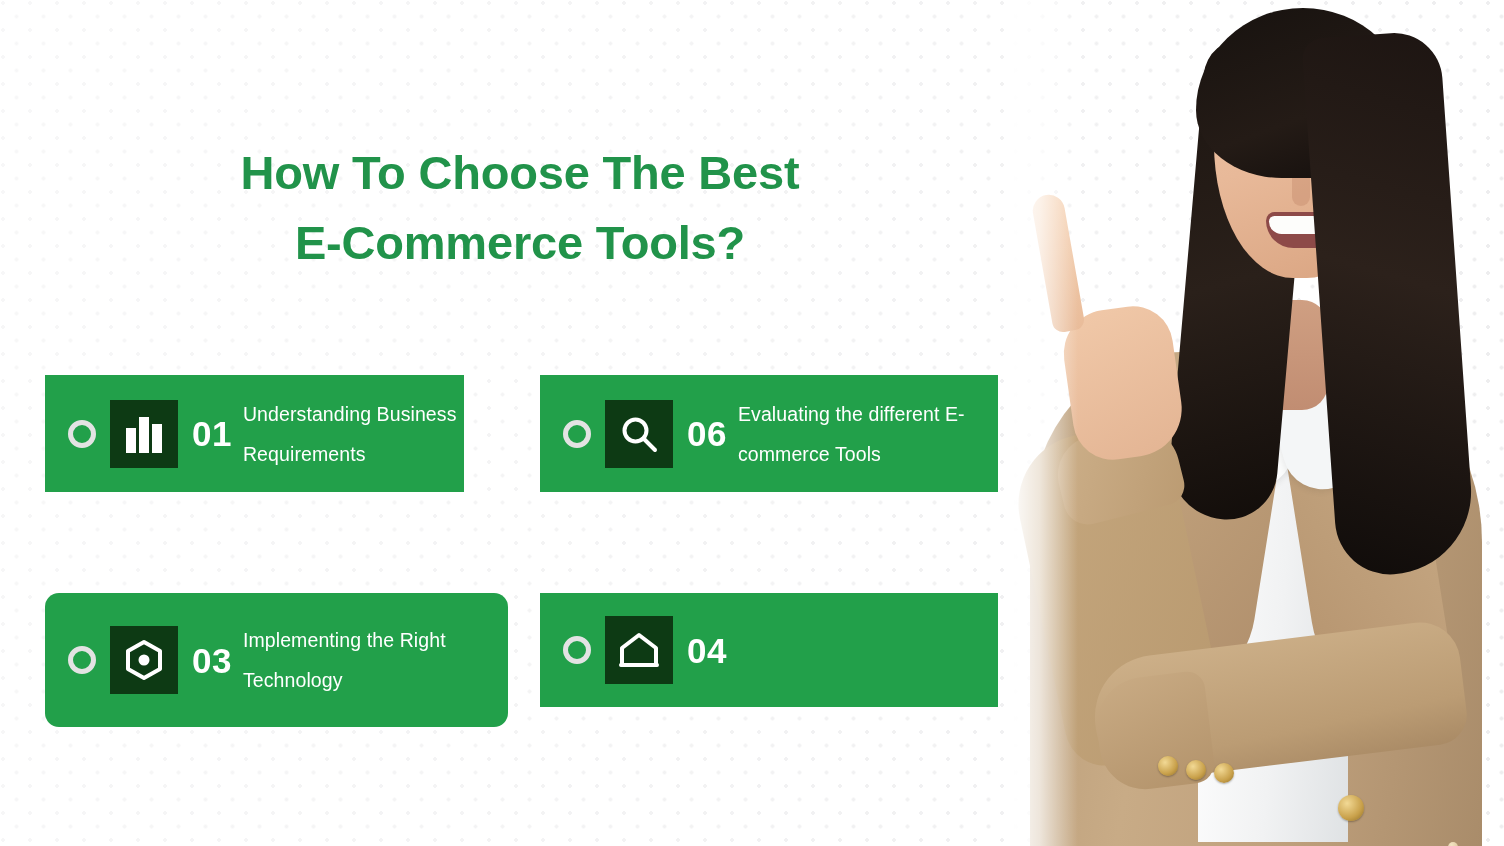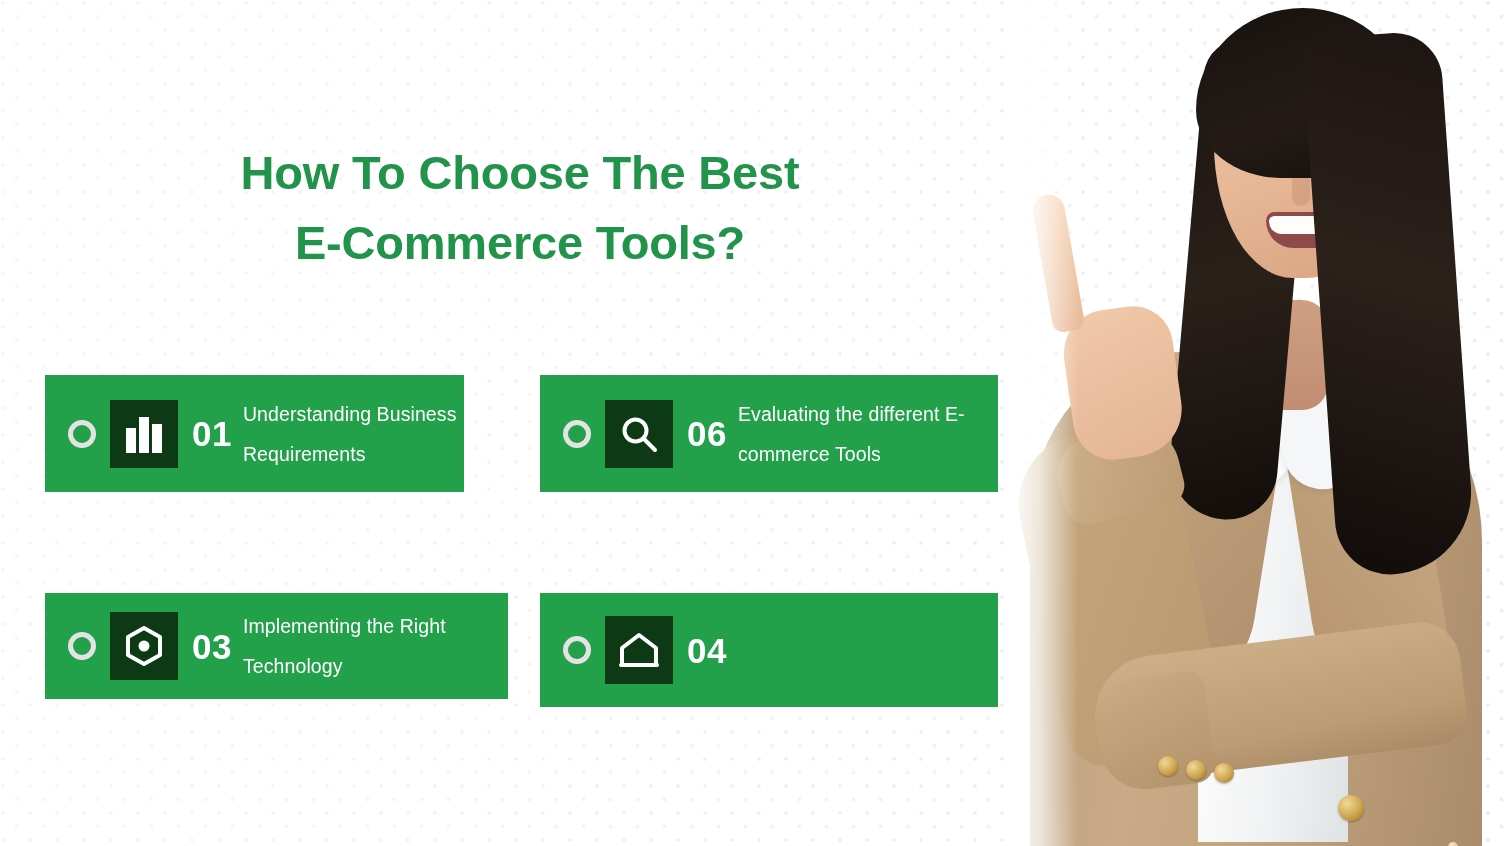--- a/index.html
+++ b/index.html
@@ -51,21 +51,21 @@
   
   .card {
     position: absolute;
     background-color: #22A04A;
     display: flex;
     align-items: center;
     padding-left: 23px;
   }
   #card-1 { left: 45px;  top: 375px; width: 419px; height: 117px; }
   #card-2 { left: 540px; top: 375px; width: 458px; height: 117px; }
-  #card-3 { left: 45px;  top: 593px; width: 463px; height: 106px; }
+  #card-3 { left: 45px;  top: 593px; width: 463px; height: 134px; border-radius: 14px; }
   #card-4 { left: 540px; top: 593px; width: 458px; height: 114px; }
 
   .bullet-ring {
     flex: 0 0 auto;
     width: 28px;
     height: 28px;
     border-radius: 50%;
     border: 5px solid #e3e3e3;
     margin-right: 14px;
   }

